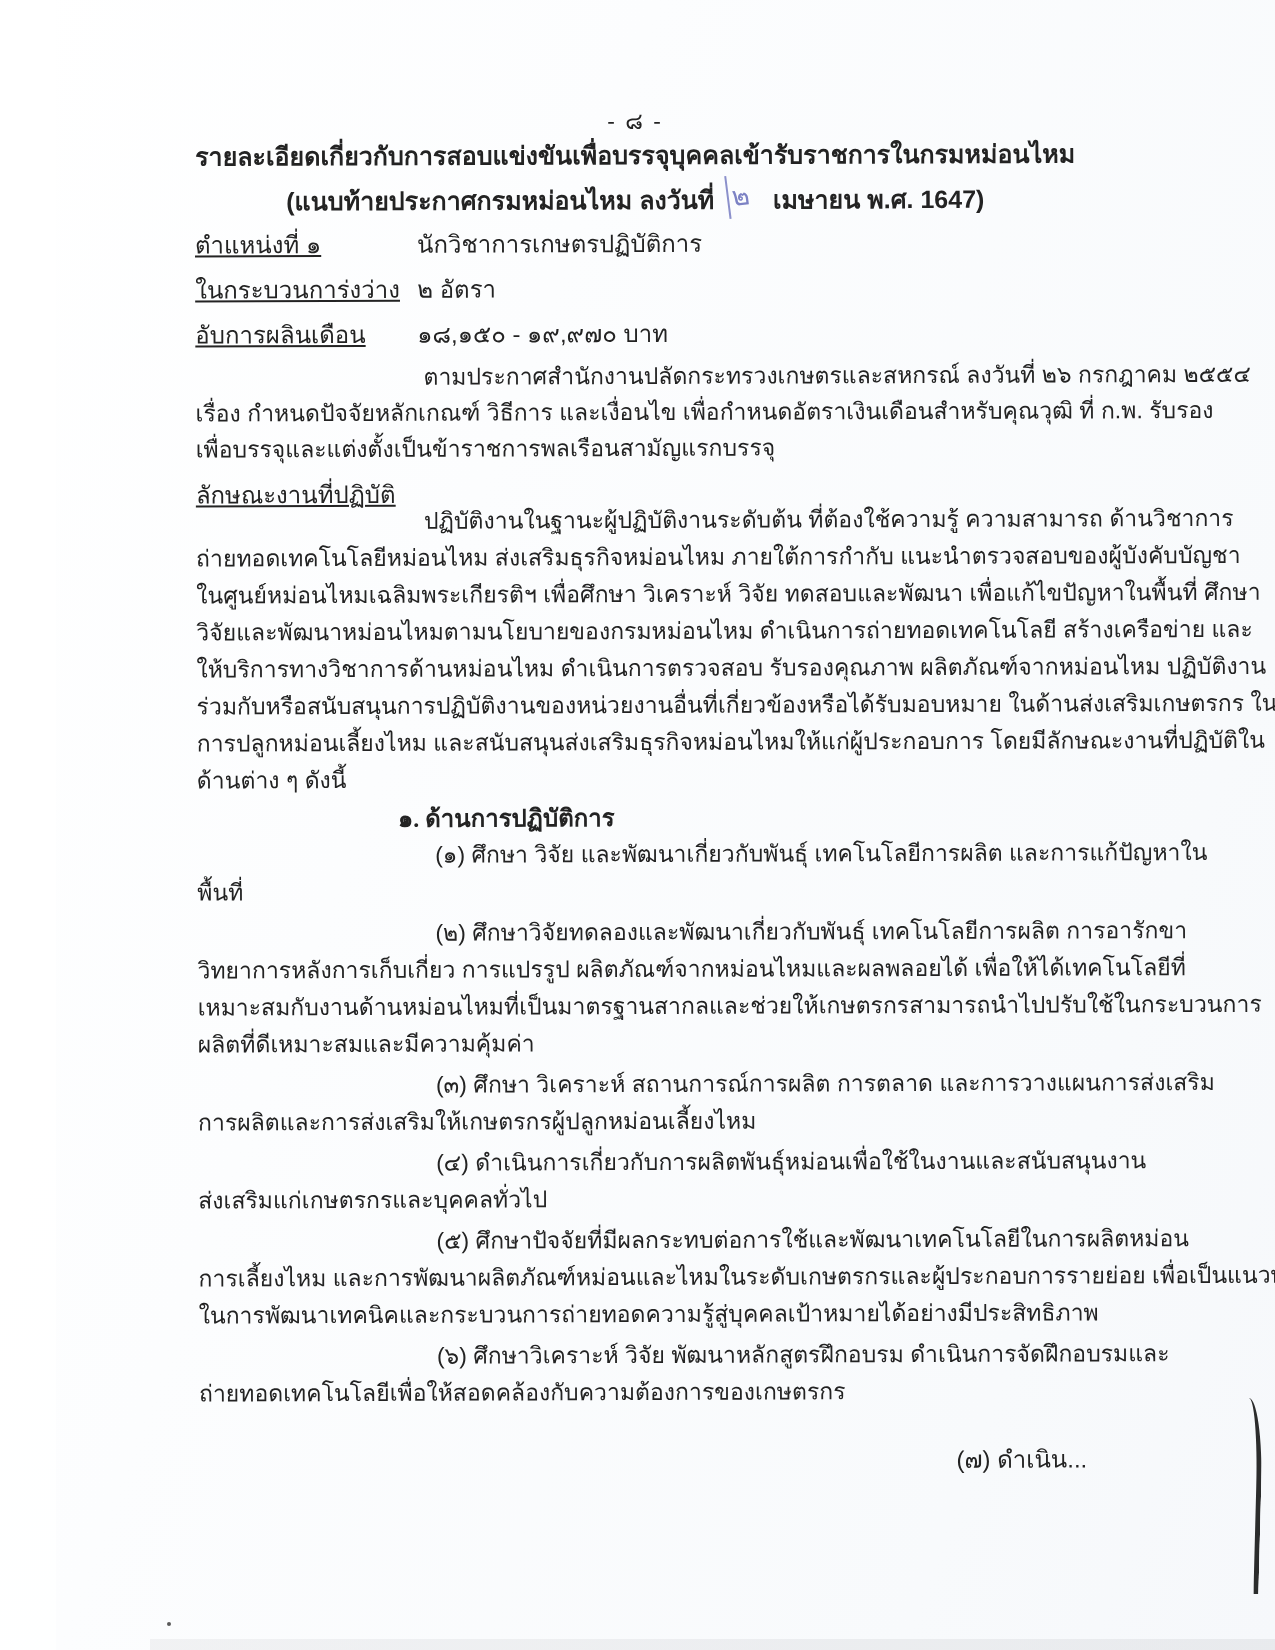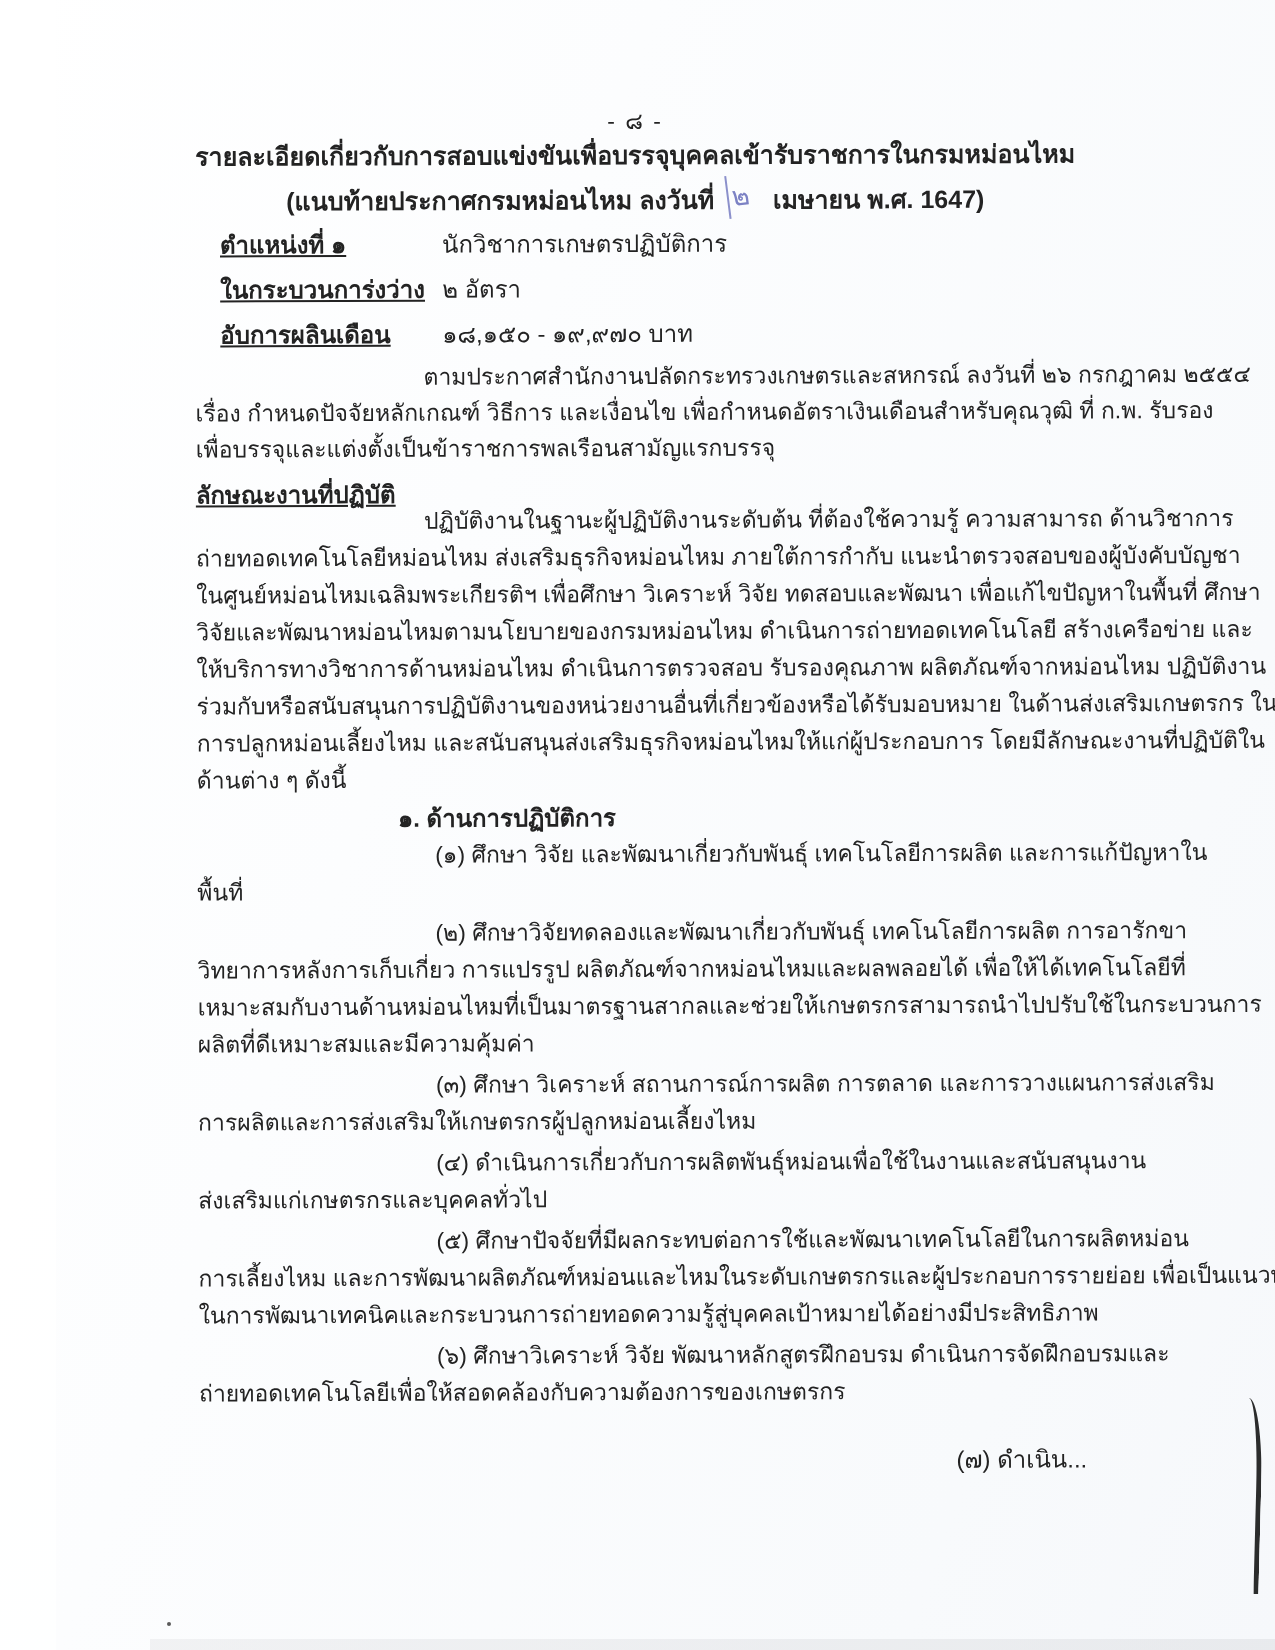--- a/index.html
+++ b/index.html
@@ -15,29 +15,29 @@
   .title1 { position:absolute; top:135px; left:0; right:0; text-align:center; font-size:25px; font-weight:bold; }
   .title2 { position:absolute; top:178px; left:0; right:0; text-align:center; font-size:25px; font-weight:bold; }
   .hand {
     display:inline-block; color:#7c82c4; font-weight:normal; font-size:27px;
     transform:rotate(-7deg); margin:0 16px 0 6px; position:relative; top:-3px;
     border-left:2px solid #8b90cb; padding-left:3px;
     font-family:"DejaVu Serif",serif;
   }
   .fields { position:absolute; left:197px; top:224px; width:888px; font-size:24px; }
   .frow { display:flex; align-items:baseline; height:27px; margin-bottom:18px; }
-  .flabel { width:222px; font-weight:bold; text-decoration:underline; flex:none;margin-left:25px; }
+  .flabel { width:222px; font-weight:normal; text-decoration:underline; flex:none; }
   .fvalue { flex:1; }
   .para { position:absolute; left:197px; width:888px; font-size:23px; }
   .intro { top:358px; line-height:36px; }
   .intro .tline:first-child { text-indent:228px; }
-  .section-heading { position:absolute; left:197px; top:474px; font-size:24px; font-weight:bold; text-decoration:underline; }
+  .section-heading { position:absolute; left:197px; top:474px; font-size:24px; font-weight:normal; text-decoration:underline; }
   .overview { top:502px; line-height:37px; }
   .overview .tline:first-child { text-indent:228px; }
-  .subheading { position:absolute; left:398px; top:798px; font-size:24px; font-weight:bold; }
+  .subheading { position:absolute; left:398px; top:798px; font-size:24px; font-weight:bold;font-family:Liberation Serif, serif; }
   .items { position:absolute; left:197px; top:836px; width:888px; font-size:23px; line-height:37px; }
   .item { margin-bottom:4px; }
   .item .tline:first-child { text-indent:238px; }
   .continuation { position:absolute; left:197px; top:1441px; width:888px; text-align:right; font-size:24px; }
   
   .scan-arc {
     position:absolute; left:1240px; top:1398px; width:16px; height:196px;
     border-right:5px solid #101010; border-top-right-radius:70% 45%;
     opacity:.88; transform:rotate(1.5deg);
   }

